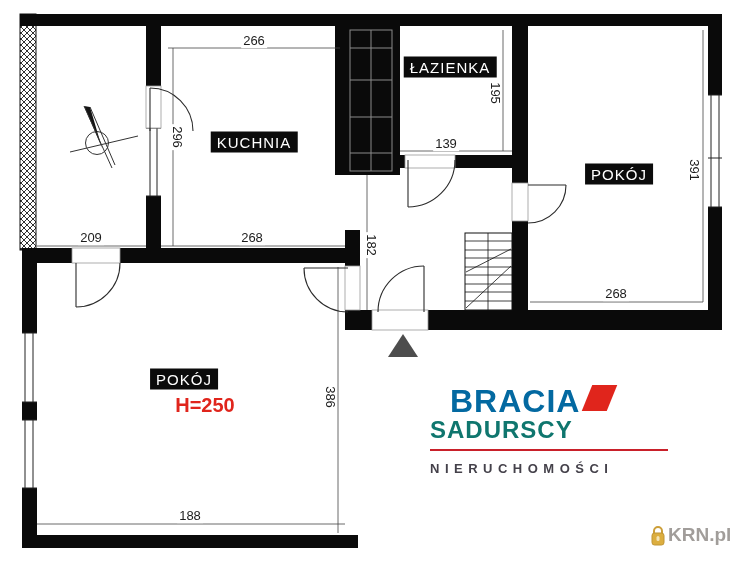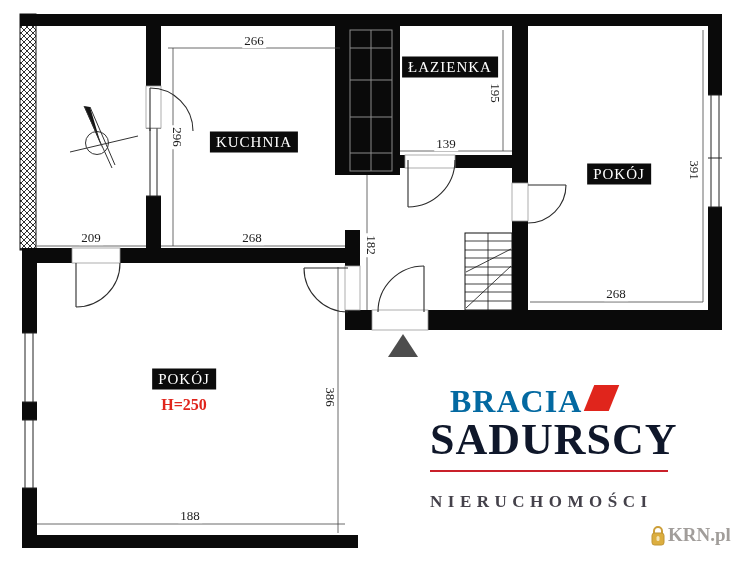--- a/index.html
+++ b/index.html
@@ -1,34 +1,34 @@
 <!DOCTYPE html>
 <html><head>
 <meta charset="utf-8">
 <style>
   html,body{margin:0;padding:0;background:#ffffff;}
   #stage{position:relative;width:740px;height:561px;background:#ffffff;overflow:hidden;
-         font-family:Liberation Serif, serif;}
+         font-family:Liberation Sans, sans-serif;}
   #plan-svg{position:absolute;left:0;top:0;}
   .dim{position:absolute;transform:translate(-50%,-50%);font-size:13px;color:#1c1c1c;
        background:#ffffff;padding:0 2px;line-height:1.05;white-space:nowrap;}
   .dim.rot{transform:translate(-50%,-50%) rotate(90deg);}
   .room-label{position:absolute;transform:translate(-50%,-50%);background:#0b0b0b;color:#ffffff;
        font-size:15px;letter-spacing:1px;padding:3px 6px;line-height:1;white-space:nowrap;}
-  .hnote{position:absolute;transform:translate(-50%,-50%);color:#e0251c;font-size:16px;
-       font-weight:700;background:#ffffff;padding:0 2px;white-space:nowrap;}
+  .hnote{position:absolute;transform:translate(-50%,-50%);color:#e0251c;font-size:20px;
+       font-weight:700;background:#ffffff;padding:0 2px;white-space:nowrap;margin-left:21px;}
   
   #logo{position:absolute;left:430px;top:385px;width:260px;}
   .logo-line1{display:flex;font-weight:800;font-size:32px;color:#0369a1;
        letter-spacing:1px;line-height:1;margin-left:20px;}
   .logo-mark{display:inline-block;width:25px;height:26px;background:#e0251c;
        transform:skewX(-22deg);margin-left:7px;}
-  .logo-line2{font-weight:800;font-size:44px;color:#0f172a;letter-spacing:1px;line-height:1.05;}
+  .logo-line2{font-weight:800;font-size:24px;color:#0f766e;letter-spacing:1px;line-height:1.05;}
   .logo-rule{width:238px;height:2px;background:#c9202a;margin-top:7px;}
-  .logo-line3{margin-top:20px;font-size:17px;font-weight:600;letter-spacing:5.5px;color:#44414a;
+  .logo-line3{margin-top:10px;font-size:13px;font-weight:600;letter-spacing:5.5px;color:#44414a;
        white-space:nowrap;}
   
   #watermark{position:absolute;left:650px;top:524px;display:flex;align-items:center;opacity:.9;}
   #watermark .wm-text{font-size:19px;font-weight:700;color:#979390;margin-left:2px;}
 </style>
 </head>
 <body>
 
 <div id="stage">
 

